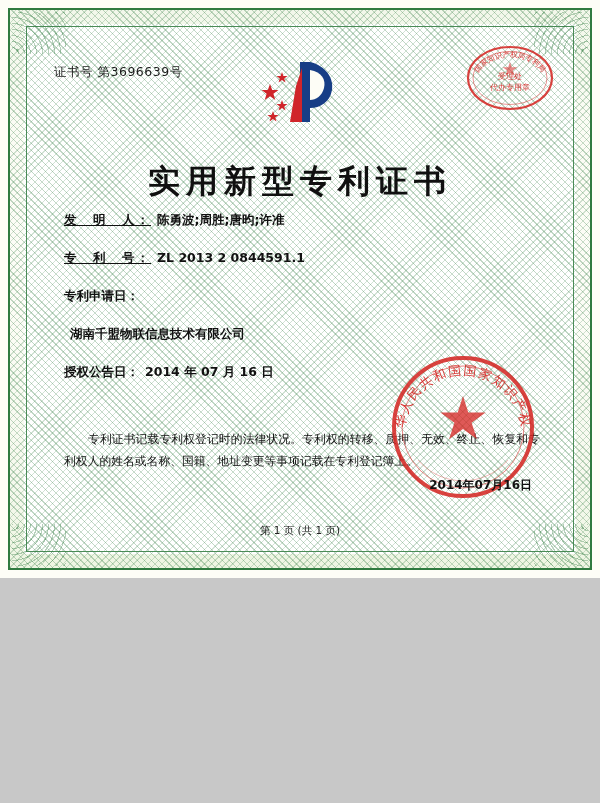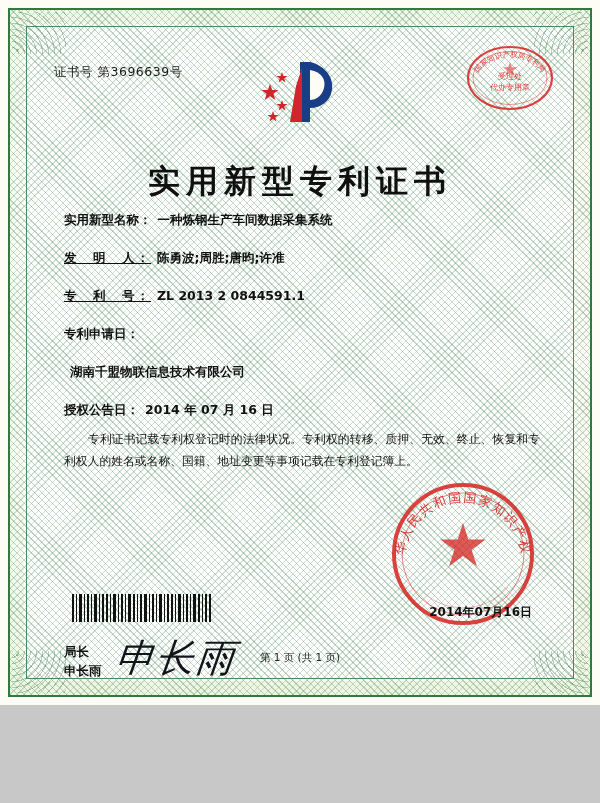--- a/index.html
+++ b/index.html
@@ -6,21 +6,21 @@
     margin: 0;
     padding: 0;
     background: #c8c8c8;
   }
   body {
     font-family: "DejaVu Sans", sans-serif;
   }
   .page {
     position: relative;
     width: 600px;
-    height: 705px;
+    height: 578px;
     overflow: hidden;
     background: #fdfdf6;
     box-sizing: border-box;
   }
   
   .frame-outer {
     position: absolute;
     left: 8px; top: 8px; right: 8px; bottom: 8px;
     border: 2px solid #2f7a3f;
     box-sizing: border-box;
@@ -245,24 +245,20 @@
         </text>
         <text x="50" y="37" font-size="8" fill="#d4221f" opacity="0.9" text-anchor="middle" font-family="DejaVu Sans, sans-serif">受理处</text>
         <text x="50" y="48" font-size="8" fill="#d4221f" opacity="0.9" text-anchor="middle" font-family="DejaVu Sans, sans-serif">代办专用章</text>
         <polygon points="50,20 51.8,25.2 57.3,25.2 52.8,28.4 54.5,33.6 50,30.4 45.5,33.6 47.2,28.4 42.7,25.2 48.2,25.2" fill="#d4221f" opacity="0.55"></polygon>
       </svg>
     </div>
 
     <div class="main-title">实用新型专利证书</div>
 
     <div class="fields">
-      <div class="field">
-        <span class="lbl">实用新型名称：</span>
-        <span class="val">一种炼钢生产车间数据采集系统</span>
-      </div>
       <div class="field spaced">
         <span class="lbl">发　明　人：</span>
         <span class="val">陈勇波;周胜;唐昀;许准</span>
       </div>
       <div class="field spaced">
         <span class="lbl">专　利　号：</span>
         <span class="val">ZL 2013 2 0844591.1</span>
       </div>
       <div class="field">
         <span class="lbl">专利申请日：</span>

